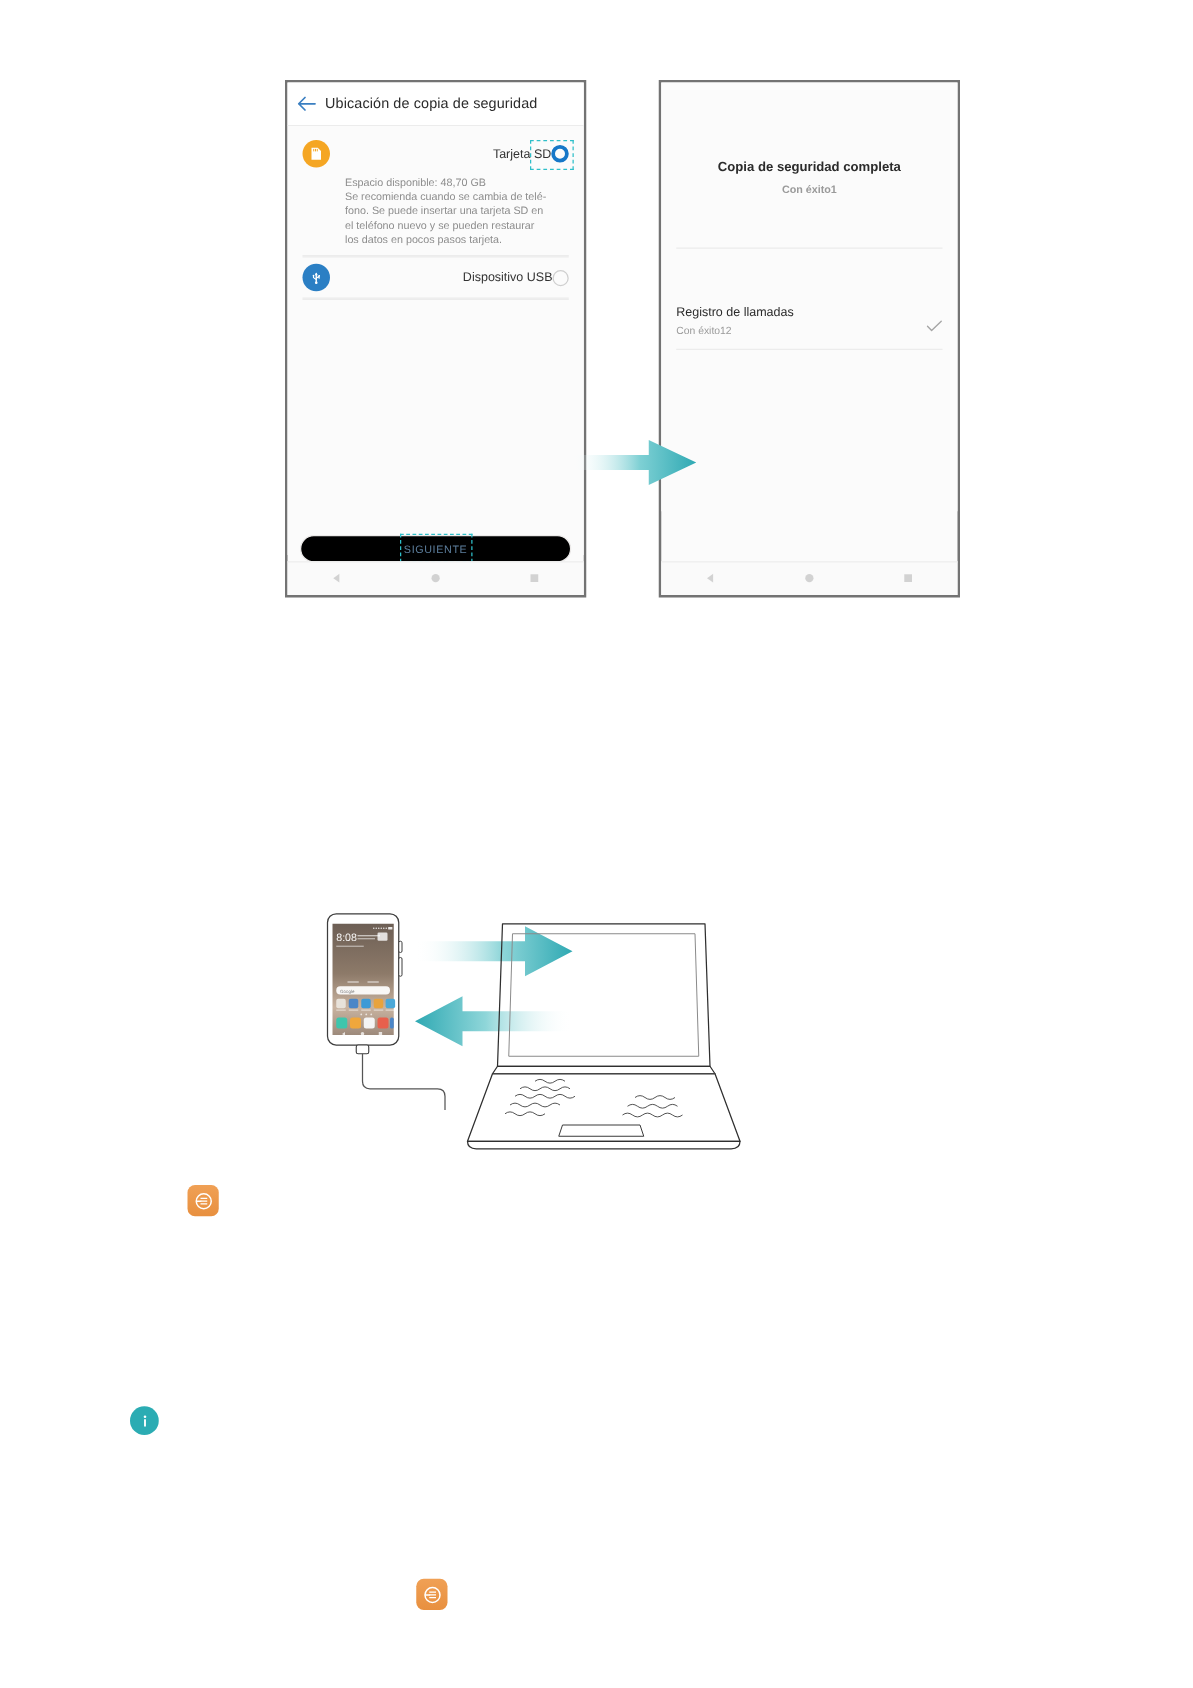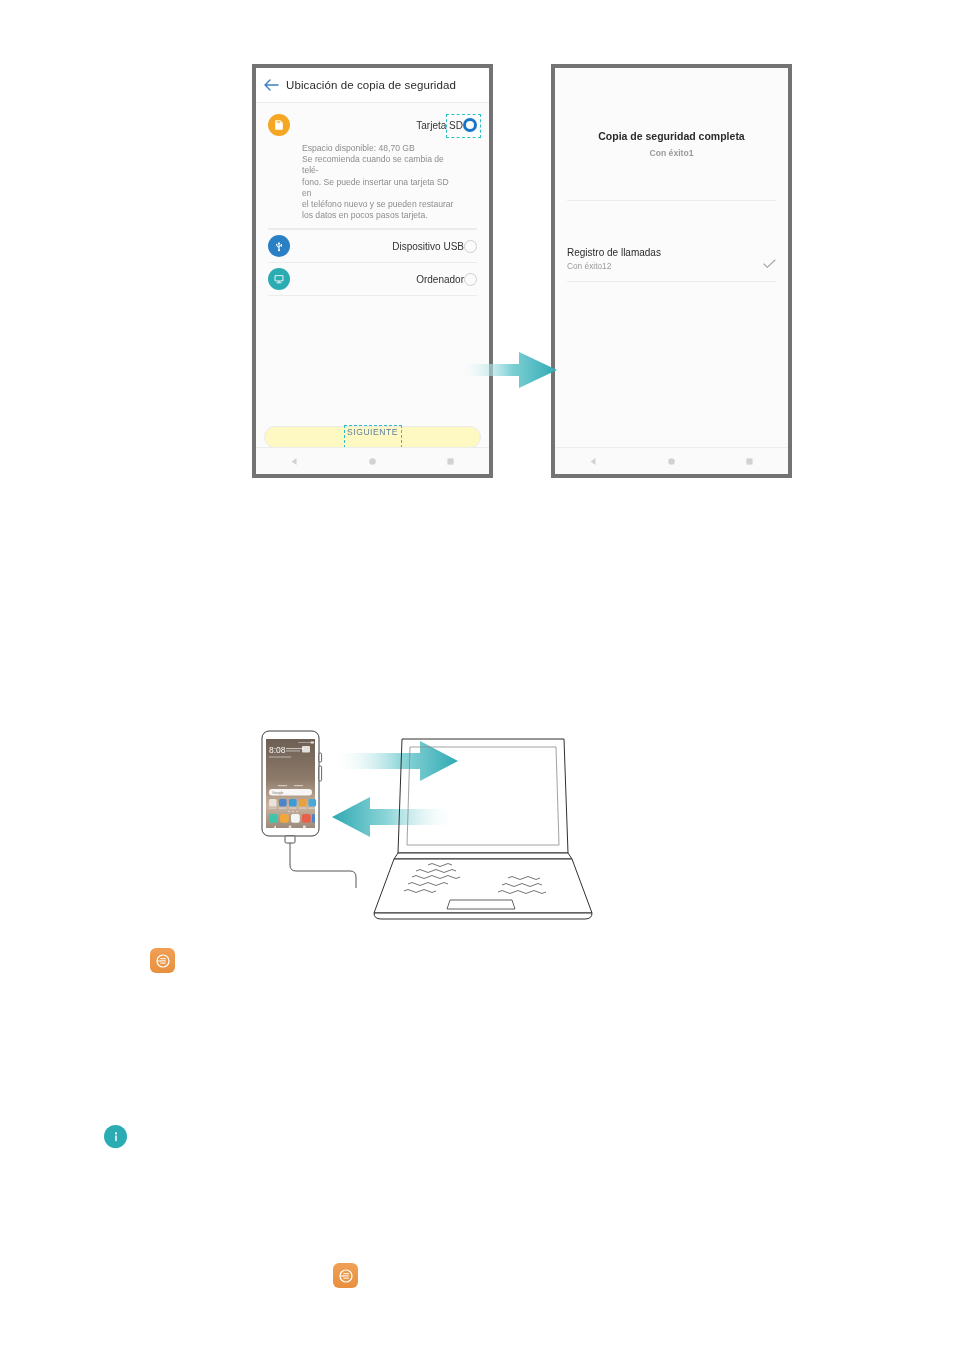--- a/index.html
+++ b/index.html
@@ -1,19 +1,19 @@
 <!DOCTYPE html>
 <html><head>
 <meta charset="utf-8">
 <style>
   html,body{margin:0;padding:0;background:#ffffff;}
   body{width:954px;height:1350px;position:relative;font-family:"Liberation Sans",sans-serif;overflow:hidden;}
 
   
-  .phone{position:absolute;background:#fbfbfb;border:4px solid #737373;box-sizing:border-box;margin-left:24px;}
+  .phone{position:absolute;background:#fbfbfb;border:2px solid #737373;box-sizing:border-box;}
   #phone1{left:228px;top:64px;width:241px;height:414px;}
   #phone2{left:527px;top:64px;width:241px;height:414px;}
 
   .ph-header{height:34px;display:flex;align-items:center;background:#ffffff;border-bottom:1px solid #ececec;}
   .back-ico{width:30px;display:flex;align-items:center;justify-content:center;flex:none;}
   .back-ico svg{display:block;}
   .ph-title{font-size:11.5px;color:#2b2b2b;letter-spacing:.1px;white-space:nowrap;}
 
   .ph-body{position:relative;height:343px;background:#fbfbfb;overflow:hidden;}
 
@@ -36,21 +36,21 @@
   .done-title{font-size:10.5px;color:#2b2b2b;}
   .done-sub{font-size:8.6px;color:#9a9a9a;margin-top:6px;}
   .item-row{margin-top:46px;padding:0 12px;display:flex;align-items:flex-start;}
   .item-texts{flex:1;}
   .item-title{font-size:10px;color:#2b2b2b;}
   .item-sub{font-size:8.3px;color:#9a9a9a;margin-top:3px;}
   .check{margin-top:8px;}
 
   
   .btn-zone{position:absolute;left:0;bottom:26px;width:100%;display:flex;justify-content:center;}
-  .pill{width:217px;height:22px;border-radius:11px;background:#fef9c3;border:1px solid #eceae9;box-sizing:border-box;display:flex;align-items:flex-start;justify-content:center;}
+  .pill{width:217px;height:22px;border-radius:11px;background:#000000;border:1px solid #eceae9;box-sizing:border-box;display:flex;align-items:center;justify-content:center;}
   .pill-label{font-size:8.6px;letter-spacing:.5px;color:#5d7f9e;}
   .hl-btn{position:absolute;border:1.6px dashed #2fbfc9;box-sizing:border-box;width:58px;height:23px;left:50%;margin-left:-29px;top:-1px;}
   .navbar{position:absolute;left:0;bottom:0;width:100%;height:26px;background:#fafafa;border-top:1px solid #ededed;display:flex;align-items:center;justify-content:space-around;}
   .nav-ico{opacity:.35;}
 
   
   #flow-arrow{position:absolute;left:457px;top:345px;width:105px;height:50px;}
 
   
   #illus{position:absolute;left:250px;top:725px;width:440px;height:205px;}
@@ -114,32 +114,20 @@
             <rect x="7.75" y="4.0" width="1.2" height="1.2" fill="#ffffff"></rect>
             <path d="M6 7.6 L3.8 6.1 V4.9" stroke="#ffffff" stroke-width="0.9" fill="none" stroke-linecap="round" stroke-linejoin="round"></path>
             <circle cx="3.8" cy="4.4" r="0.7" fill="#ffffff"></circle>
           </svg>
       </span>
       <span class="row-label">Dispositivo USB</span>
       <span class="radio"></span>
     </div>
     <div class="sep"></div>
 
-    <div class="row" style="height:32px;">
-      <span class="cicon" style="background:#2bacb3;">
-        <svg width="12" height="12" viewBox="0 0 12 12">
-            <rect x="1.6" y="2.3" width="8.8" height="6.0" rx="0.8" fill="#ffffff"></rect>
-            <rect x="2.5" y="3.1" width="7.0" height="4.4" fill="#2bacb3"></rect>
-            <rect x="4.6" y="8.5" width="2.8" height="1.0" fill="#ffffff"></rect>
-            <rect x="3.3" y="9.4" width="5.4" height="0.75" rx="0.35" fill="#ffffff"></rect>
-          </svg>
-      </span>
-      <span class="row-label">Ordenador</span>
-      <span class="radio"></span>
-    </div>
     <div class="sep"></div>
   </div>
 
   <div class="btn-zone">
     <div class="pill">
       <span class="pill-label">SIGUIENTE</span>
       <span class="hl-btn"></span>
     </div>
   </div>
 

